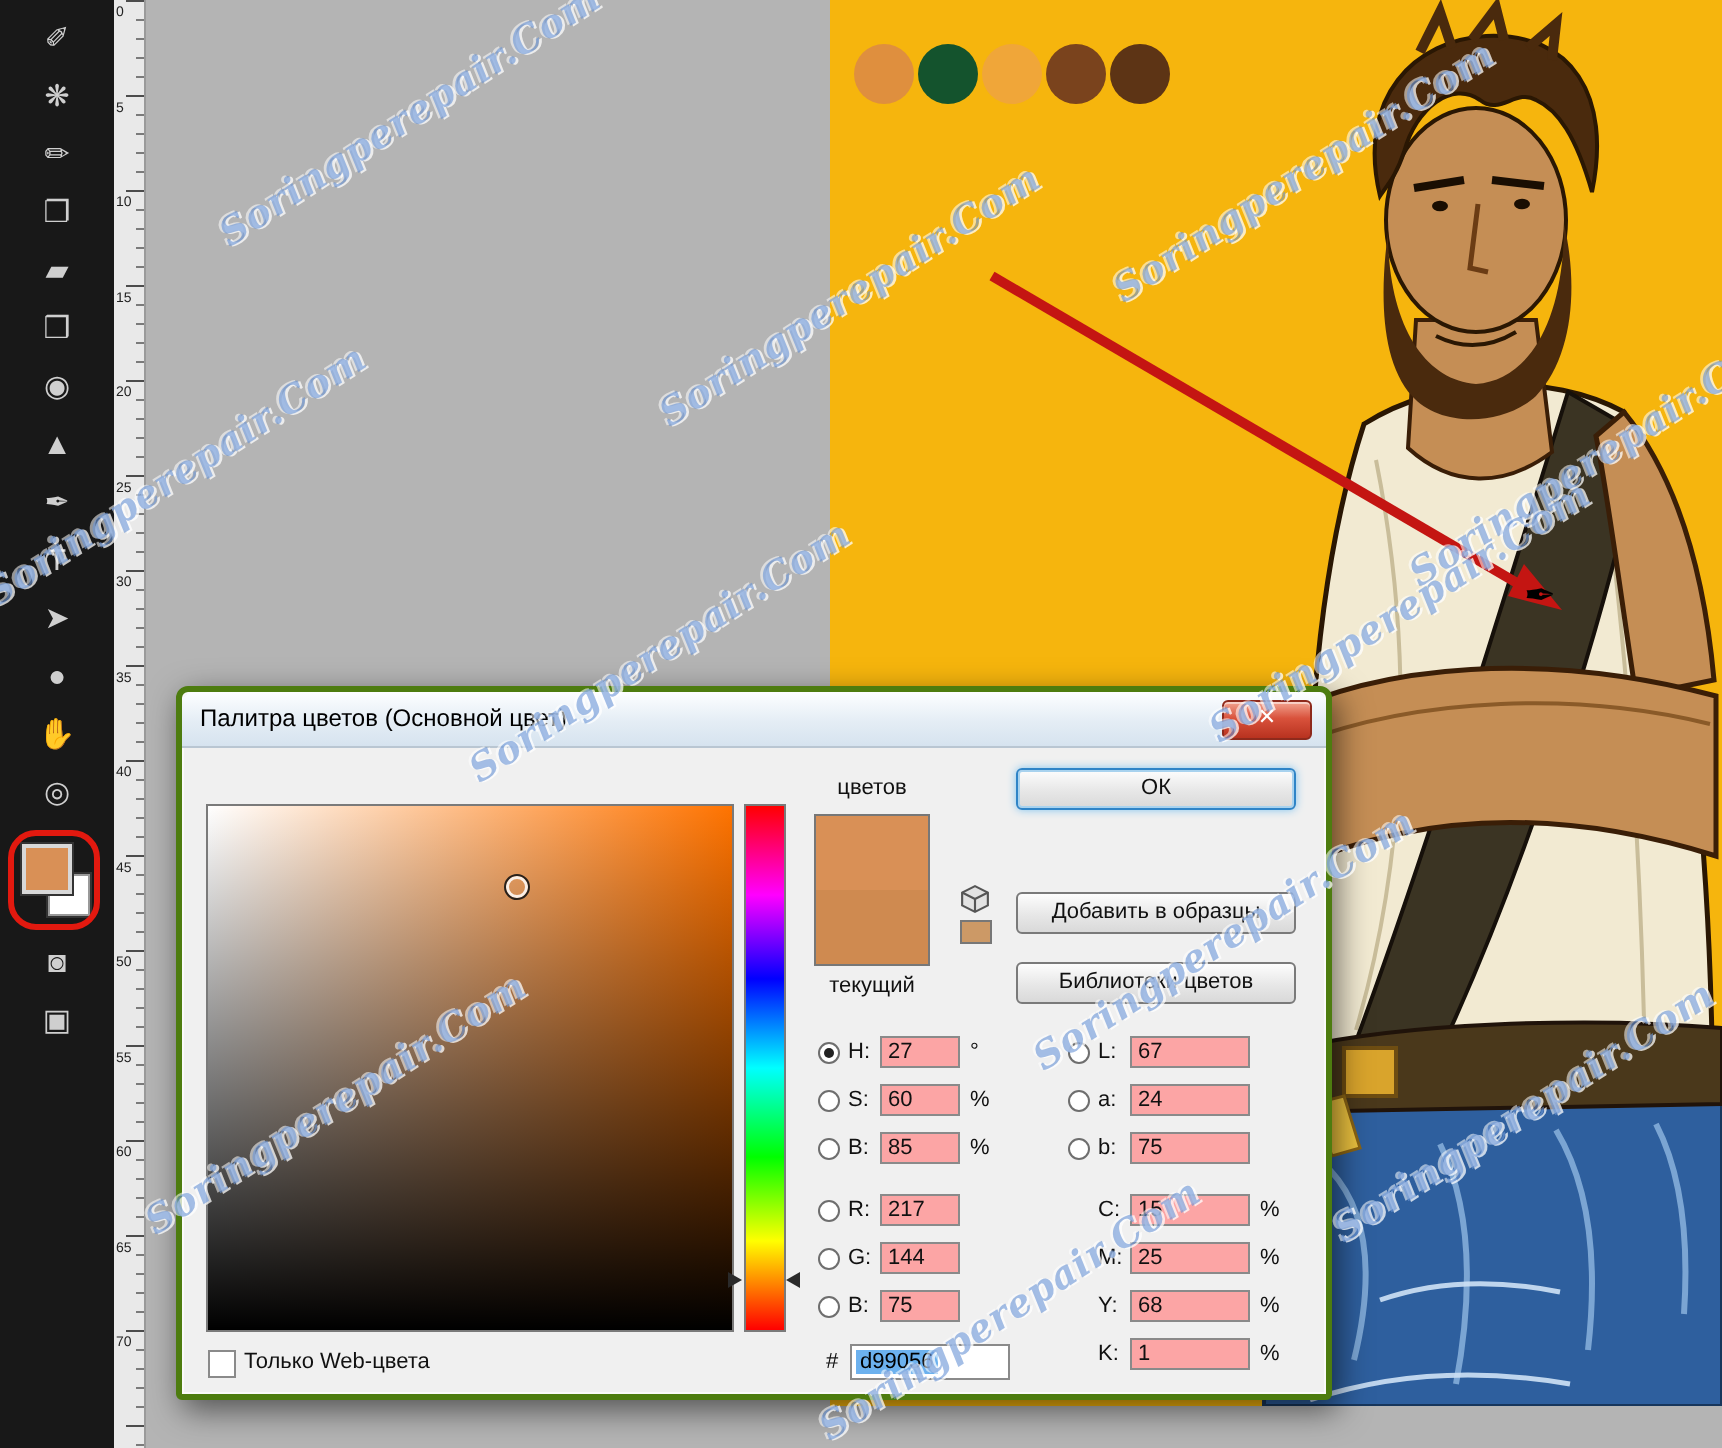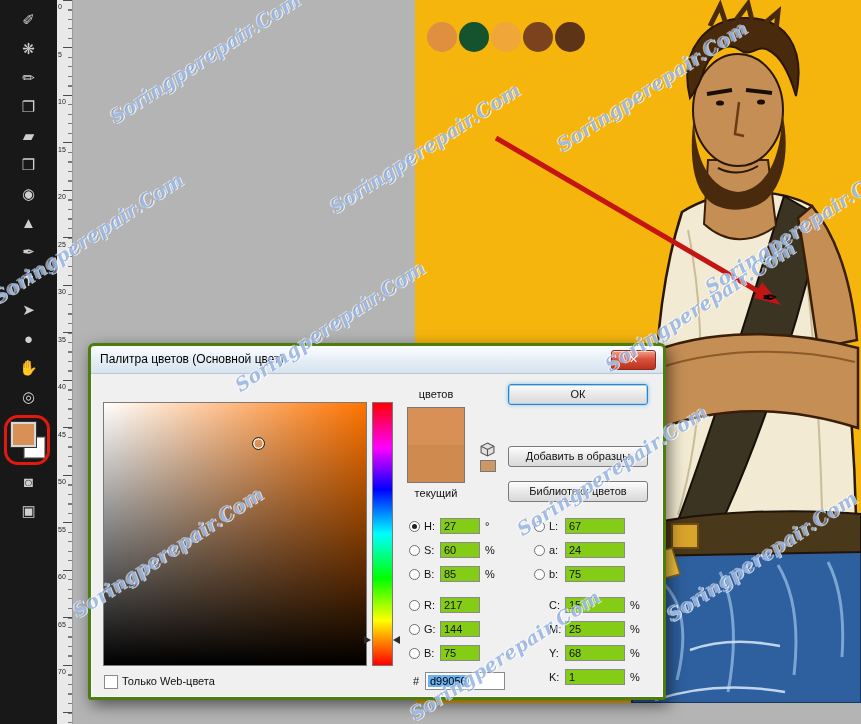--- a/index.html
+++ b/index.html
@@ -67,21 +67,21 @@
        background:linear-gradient(#fdfdfd,#e7e7e7 55%,#d9d9d9);font-size:11px;text-align:center;
        line-height:19px;color:#111;box-sizing:border-box}
   .btn.ok{border-color:#2f84c7;box-shadow:inset 0 0 0 1px #a8d2ee,0 0 4px #7fc3ef}
 
   .fieldrow{position:absolute;height:18px;display:flex;align-items:center;font-size:11px}
   .radio{width:11px;height:11px;margin-right:4px;border:1px solid #6e6e6e;border-radius:50%;
          background:#fff;box-sizing:border-box;flex:0 0 auto}
   .radio.checked::after{content:"";display:block;width:5px;height:5px;margin:2px;border-radius:50%;background:#222}
   .radio-spacer{width:15px;flex:0 0 auto}
   .flabel{width:16px;flex:0 0 auto}
-  .finput{width:40px;height:16px;border:1px solid #8a8a8a;background:#84cc16;padding:0 3px;
+  .finput{width:40px;height:16px;border:1px solid #8a8a8a;background:#fca5a5;padding:0 3px;
           line-height:15px;box-sizing:border-box;flex:0 0 auto}
   .right .finput{width:60px}
   .funit{margin-left:5px}
 
   .hex-label{position:absolute;left:322px;top:329px}
   .hex-box{position:absolute;left:334px;top:326px;width:80px;height:18px;border:1px solid #8a8a8a;
            background:#fff;line-height:16px;padding:0 2px;box-sizing:border-box}
   .hex-sel{background:#6cb1ee;color:#000;padding:0 2px}
   .checkbox{position:absolute;left:13px;top:329px;width:12px;height:12px;border:1px solid #8a8a8a;background:#fff}
   .checkbox-label{position:absolute;left:31px;top:329px}

